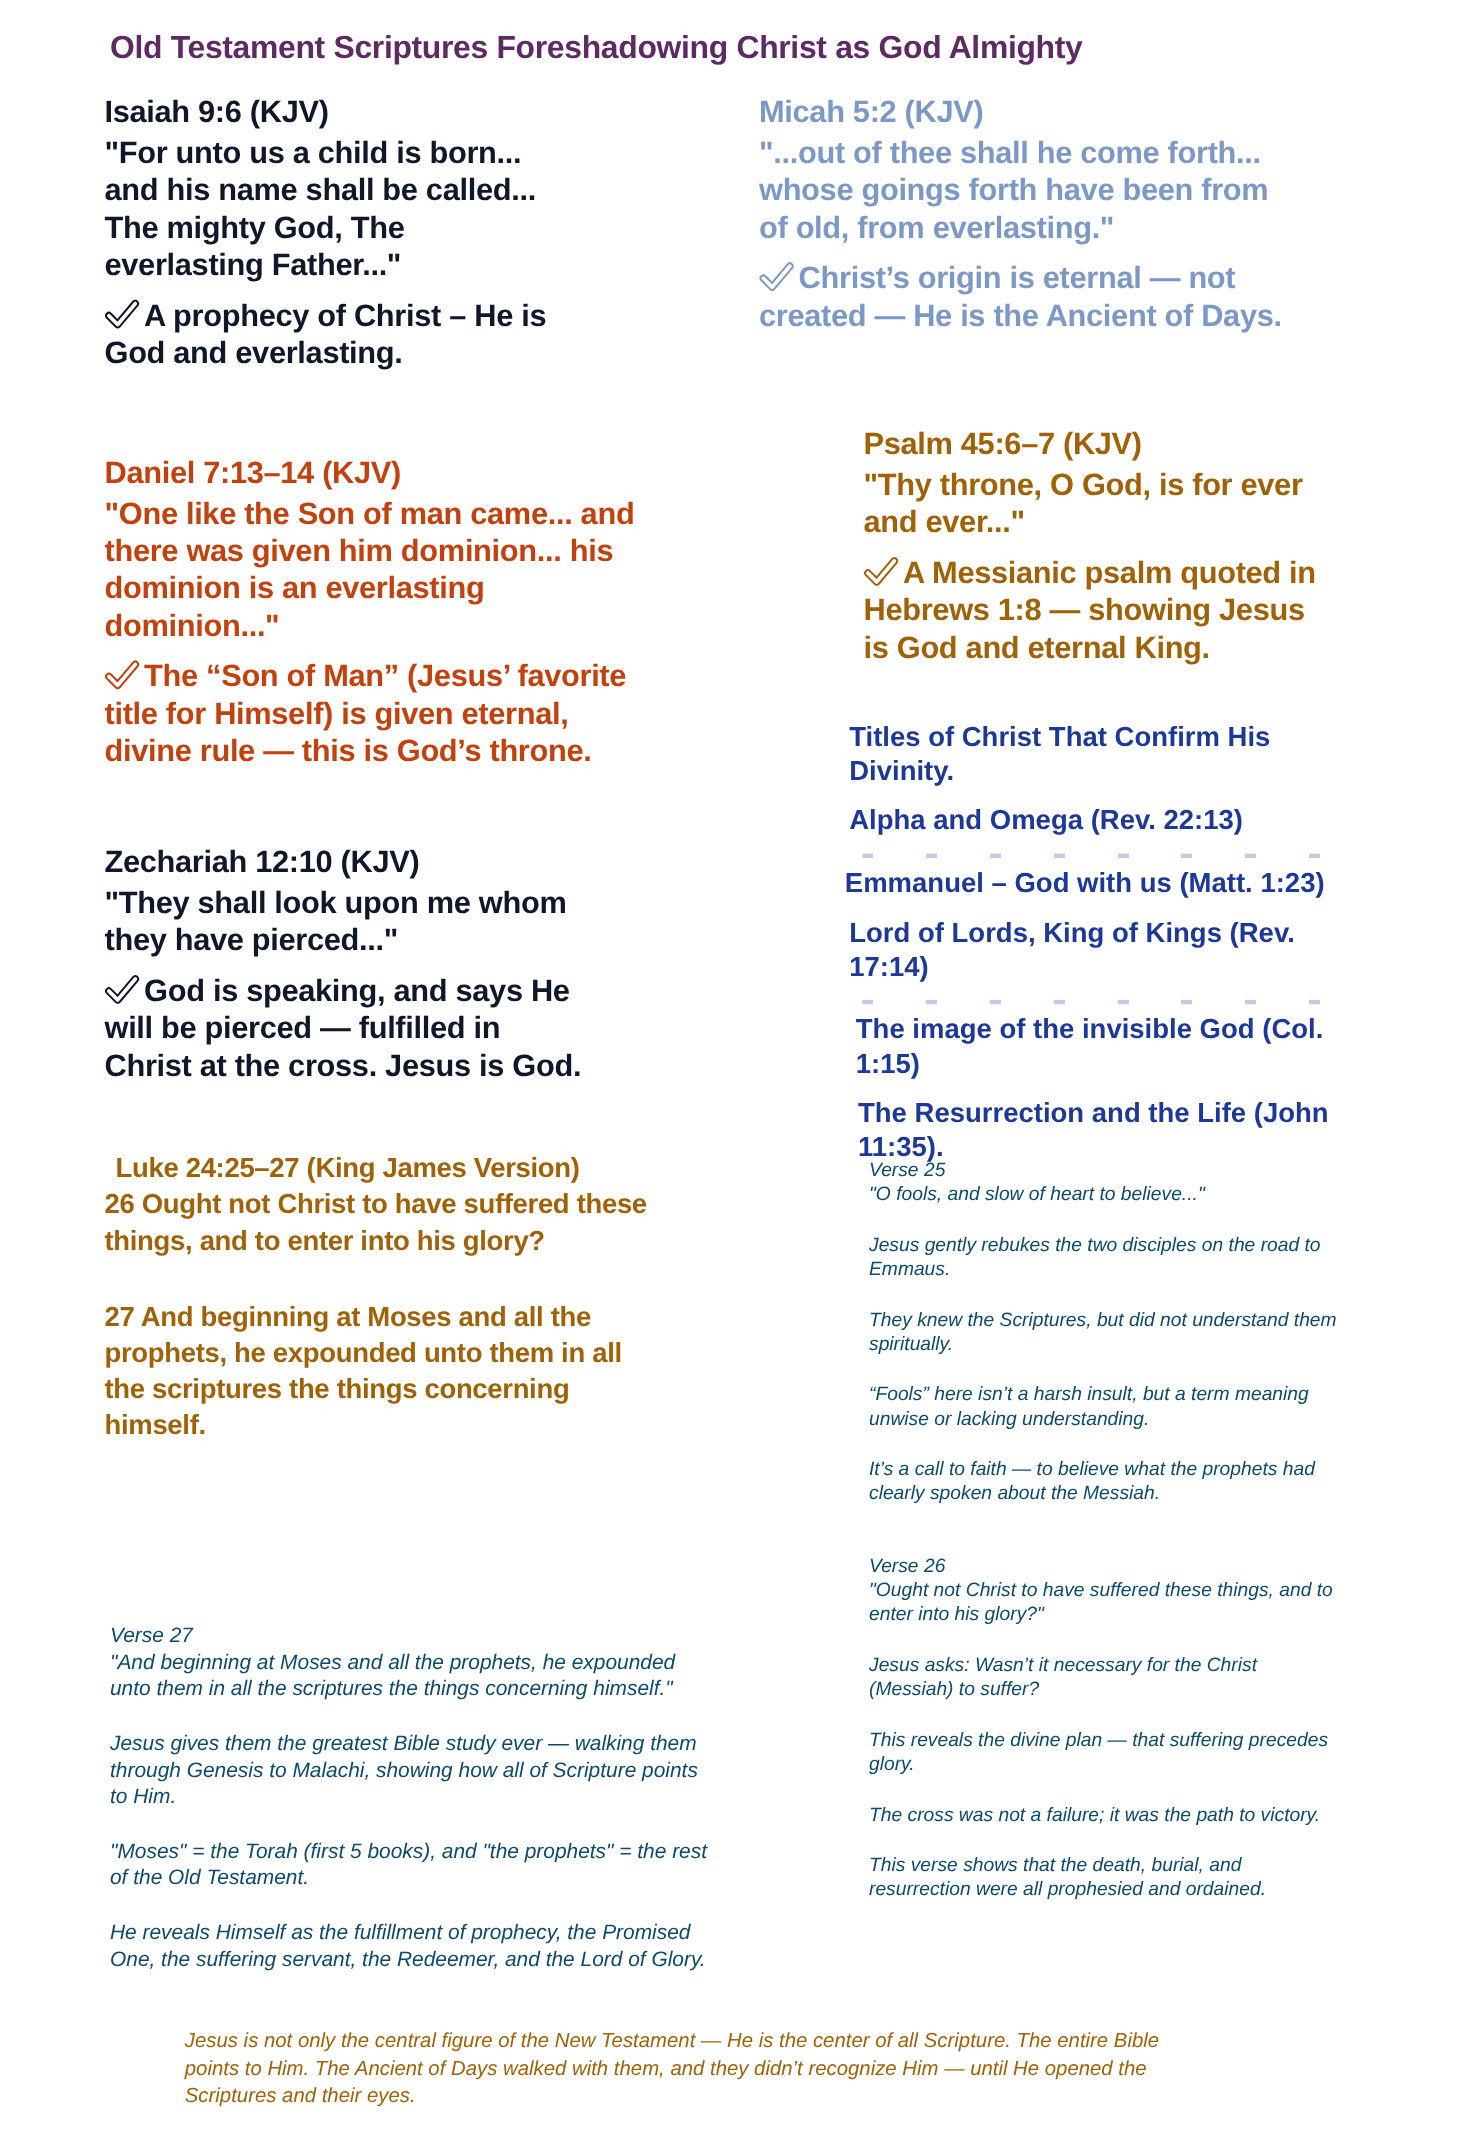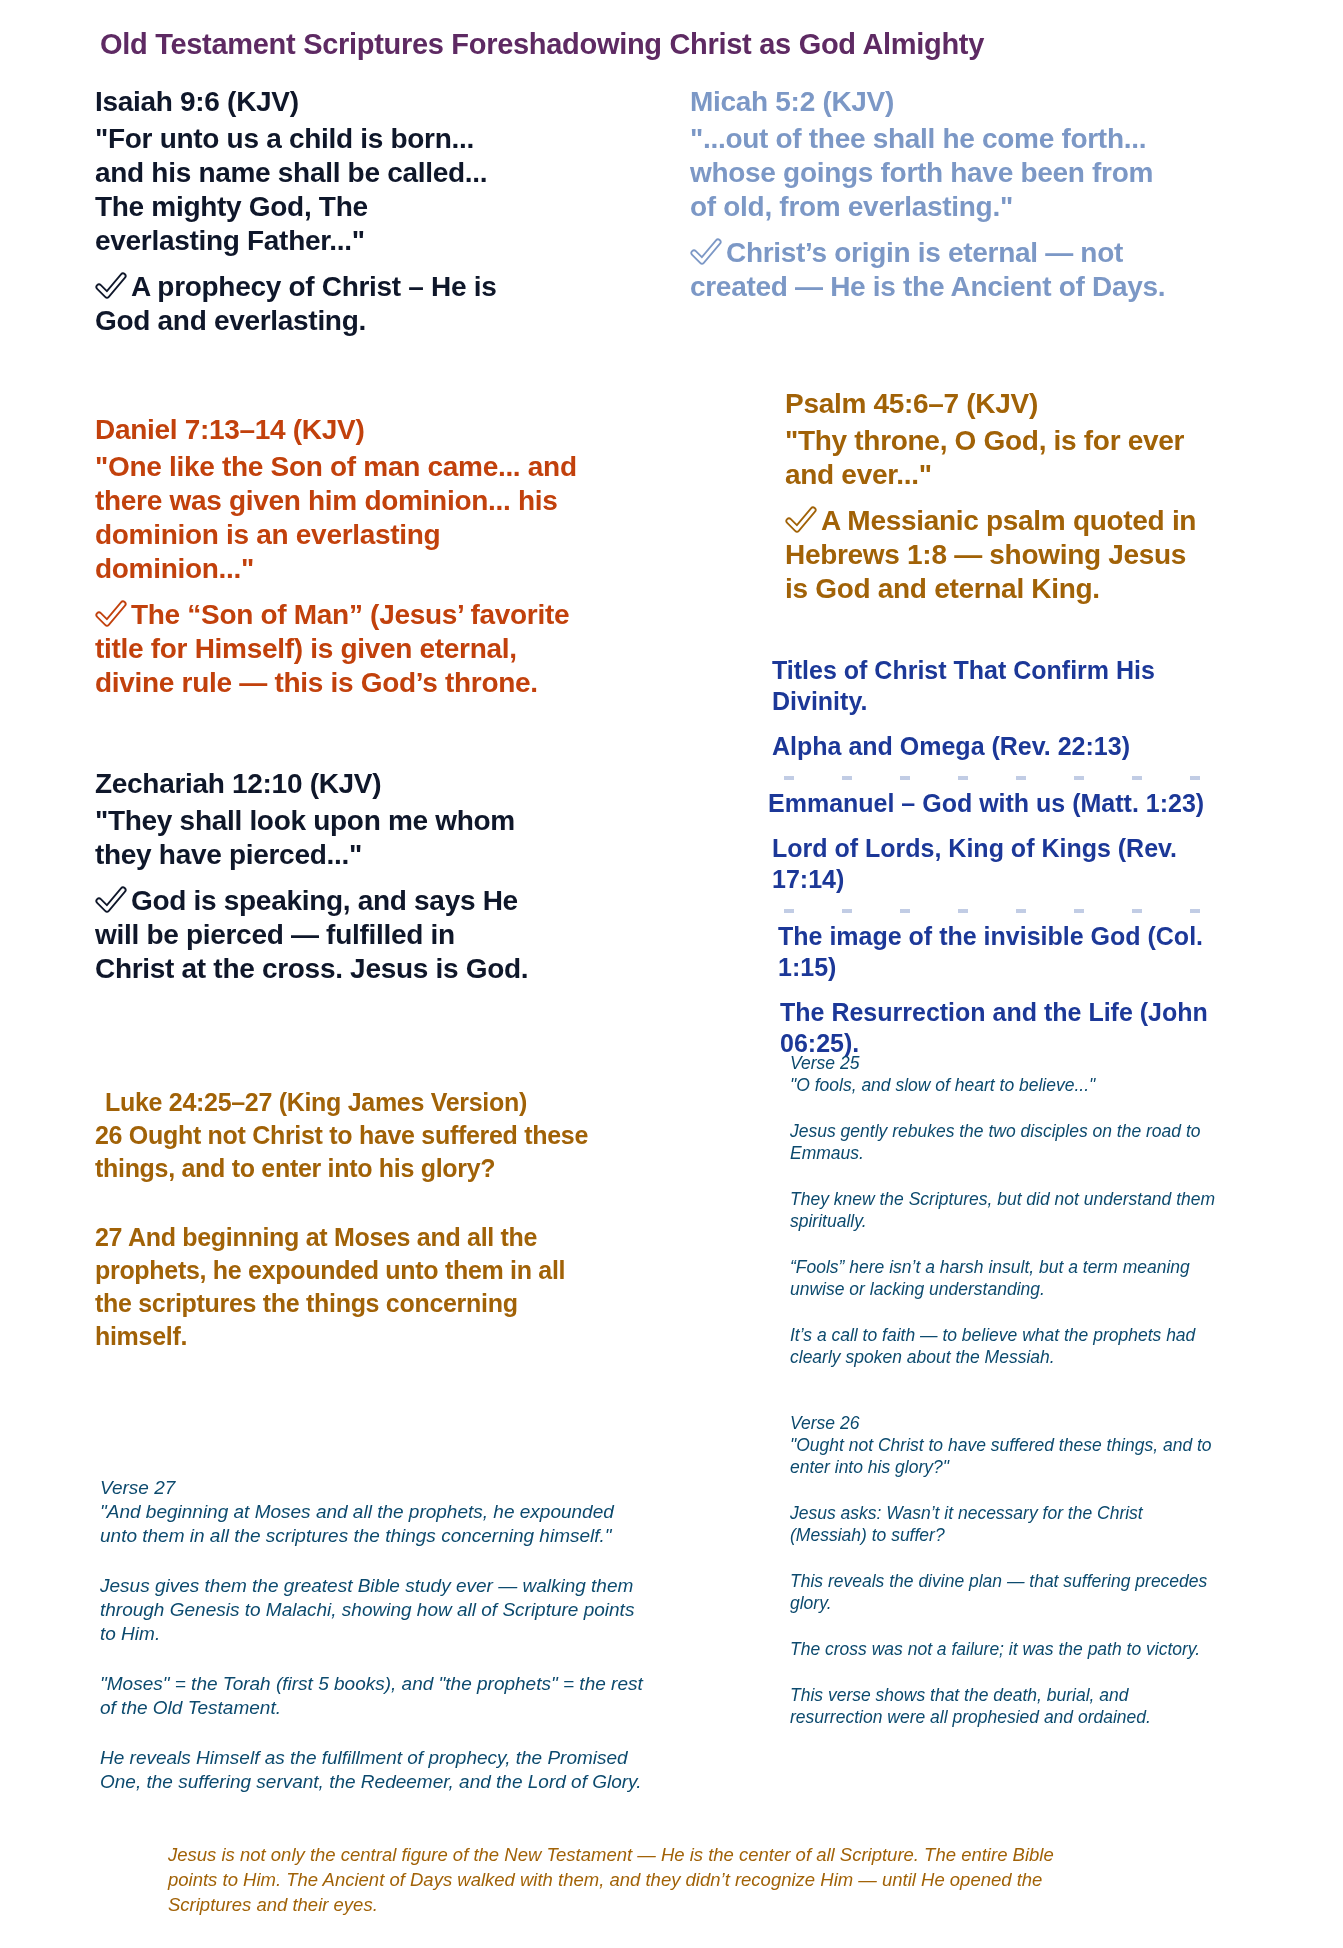--- a/index.html
+++ b/index.html
@@ -131,24 +131,24 @@
 Divinity.</div>
     <div class="titles-item">Alpha and Omega (Rev. 22:13)</div>
     <div class="artifact"></div>
     <div class="titles-item" style="margin-left:-4px;">Emmanuel – God with us (Matt. 1:23)</div>
     <div class="titles-item">Lord of Lords, King of Kings (Rev.
 17:14)</div>
     <div class="artifact"></div>
     <div class="titles-item" style="margin-left:6px;">The image of the invisible God (Col.
 1:15)</div>
     <div class="titles-item" style="margin-left:8px;">The Resurrection and the Life (John
-06:25).</div>
+11:35).</div>
   </div>
 
-  <div class="abs brown" style="left:95px;top:1046px;width:660px;margin-top:40px;">
+  <div class="abs brown" style="left:95px;top:1046px;width:660px;">
     <div class="luke-heading" style="margin-left:10px;">Luke 24:25–27 (King James Version)</div>
     <div class="luke-verse">26 Ought not Christ to have suffered these
 things, and to enter into his glory?</div>
     <div class="luke-verse">27 And beginning at Moses and all the
 prophets, he expounded unto them in all
 the scriptures the things concerning
 himself.</div>
   </div>
 
   <div class="abs commentary commentary-left" style="left:100px;top:1476px;width:620px;">

